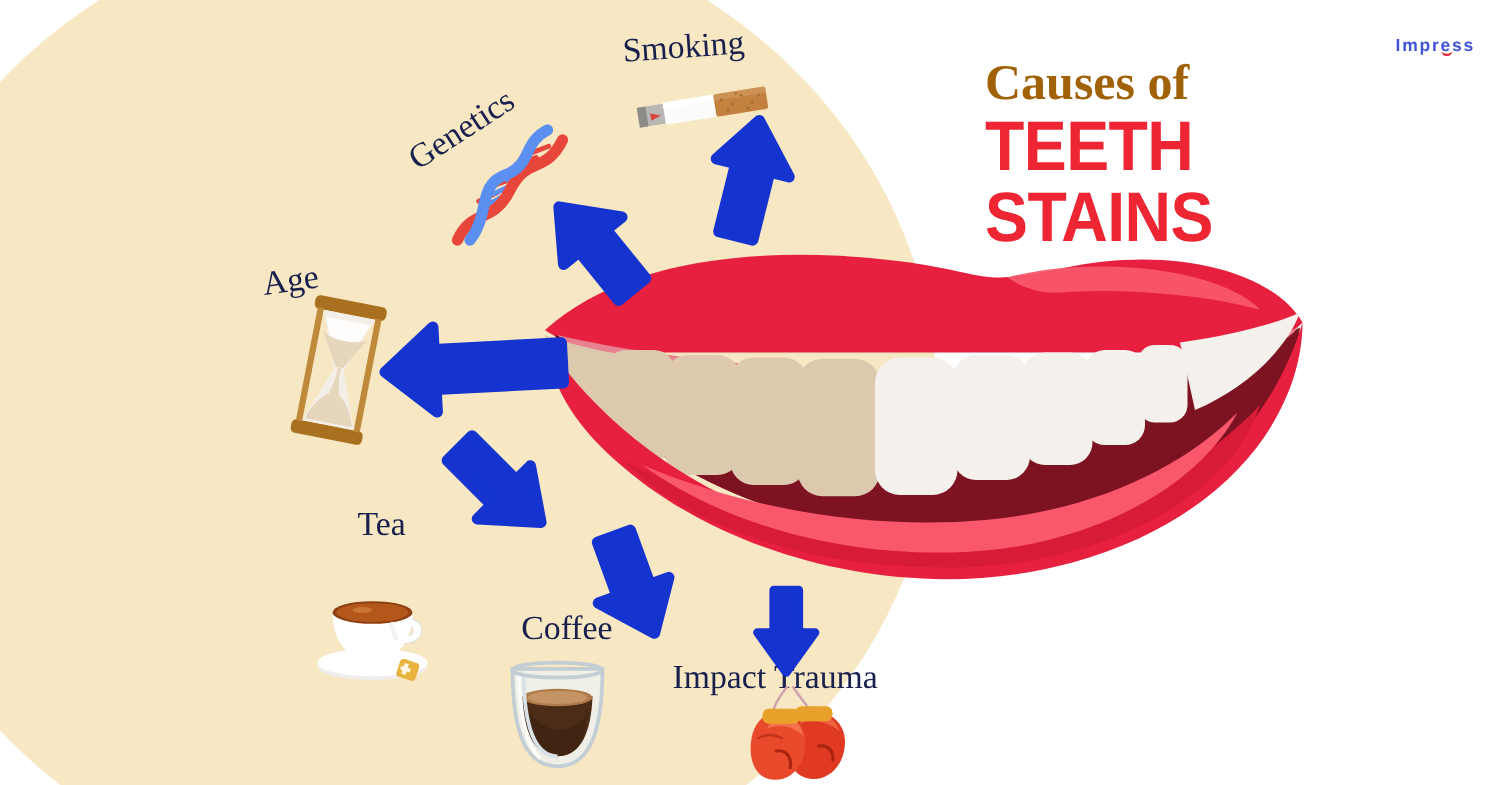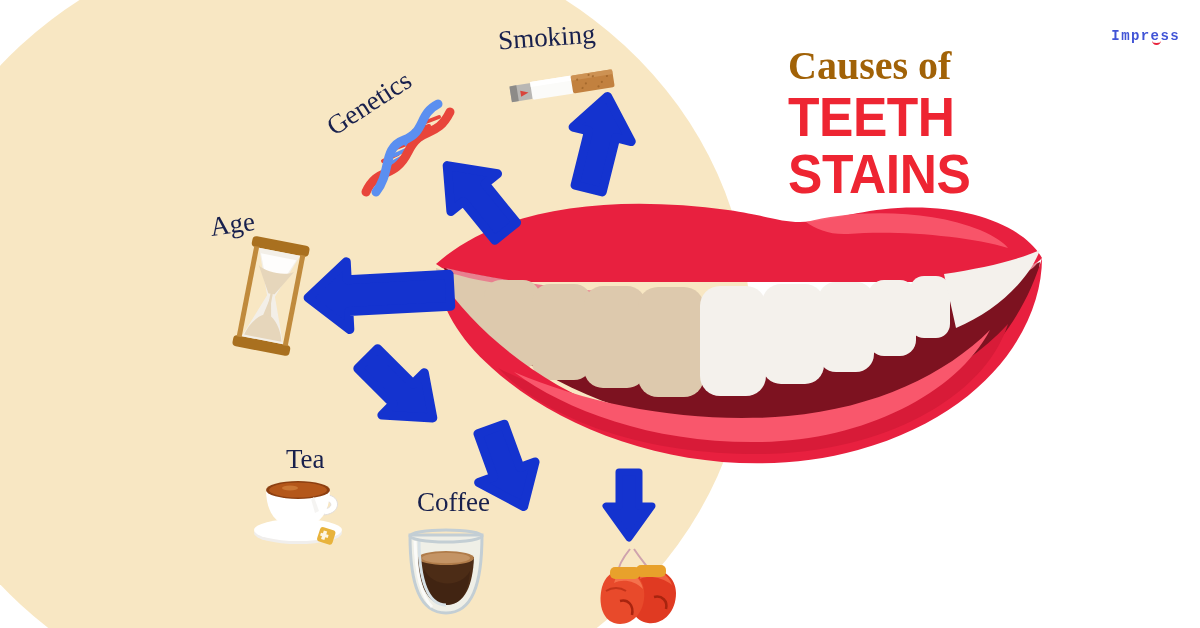--- a/index.html
+++ b/index.html
@@ -18,21 +18,21 @@
     position:absolute;
     left:-105px; top:-70px;
     width:855px; height:790px;
     background:#f8e7c3;
     border-radius:50% 50% 50% 50%;
   }
 
   
   .logo{
     position:absolute; right:20px; top:28px;
-    font-family:Liberation Mono, monospace;
+    font-family:Liberation Sans, sans-serif;
     font-size:14px; font-weight:700; letter-spacing:1.4px;
     color:#4154d6;
     display:flex;align-items:center;
   }
   .logo .lsmile{position:relative;display:inline-block;}
   .logo .lsmile:after{
     content:"";position:absolute;left:1px;bottom:-1px;width:9px;height:4px;
     border-bottom:2px solid #e8243c;border-radius:0 0 9px 9px;
   }
 
@@ -61,21 +61,21 @@
     position:absolute;
     font-family:"Liberation Serif", serif;
     color:#18204d;
     font-size:27px;
     font-weight:400;
     white-space:nowrap;
   }
   .lbl-smoking{left:498px; top:22px; transform:rotate(-4deg);}
   .lbl-genetics{left:322px; top:88px; transform:rotate(-33deg);}
   .lbl-age{left:210px; top:209px; transform:rotate(-8deg);}
-  .lbl-tea{left:286px; top:444px;}
+  .lbl-tea{left:286px; top:404px;}
   .lbl-coffee{left:417px; top:487px;}
   .lbl-trauma{left:538px; top:526px;}
 
   
   .pic{position:absolute;}
   .pic svg{display:block;overflow:visible;}
 
   
   .arrow{position:absolute;}
   .arrow svg{display:block;overflow:visible;}
@@ -129,20 +129,21 @@
       <path d="M70 172 C 150 212, 250 232, 350 226 C 450 220, 530 182, 580 128 C 556 204, 450 258, 330 258 C 210 258, 118 222, 70 172 Z" fill="#d81b38"></path>
       <path d="M86 176 C 170 212, 270 228, 360 220 C 448 212, 518 178, 562 134 C 528 198, 436 244, 334 246 C 228 248, 140 216, 86 176 Z" fill="#f9576c"></path>
     </svg>
   </div>
 
   <div class="nlabel lbl-smoking">Smoking</div>
   <div class="nlabel lbl-genetics">Genetics</div>
   <div class="nlabel lbl-age">Age</div>
   <div class="nlabel lbl-tea">Tea</div>
   <div class="nlabel lbl-coffee">Coffee</div>
+  <div class="nlabel lbl-trauma">Impact Trauma</div>
 
   <div class="pic" style="left:504px; top:66px;">
     <svg width="118" height="40" viewBox="0 0 118 40">
       <g transform="rotate(-9 59 20)">
         <rect x="6" y="12" width="22" height="16" rx="2" fill="#b9b7b4"></rect>
         <rect x="6" y="12" width="7" height="16" fill="#8d8b88"></rect>
         <path d="M16 18 l8 3 -8 3 z" fill="#d9453c"></path>
         <rect x="27" y="11" width="42" height="18" rx="2" fill="#fbfbf9"></rect>
         <rect x="27" y="11" width="42" height="5" fill="#ffffff"></rect>
         <rect x="68" y="11" width="42" height="18" rx="2" fill="#c2813f"></rect>

